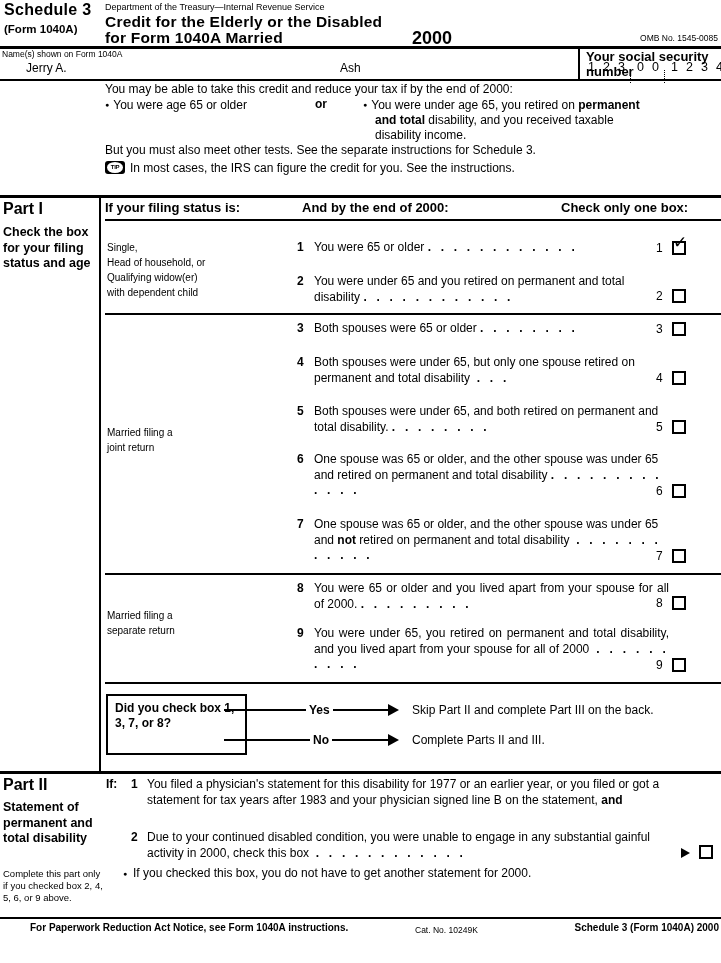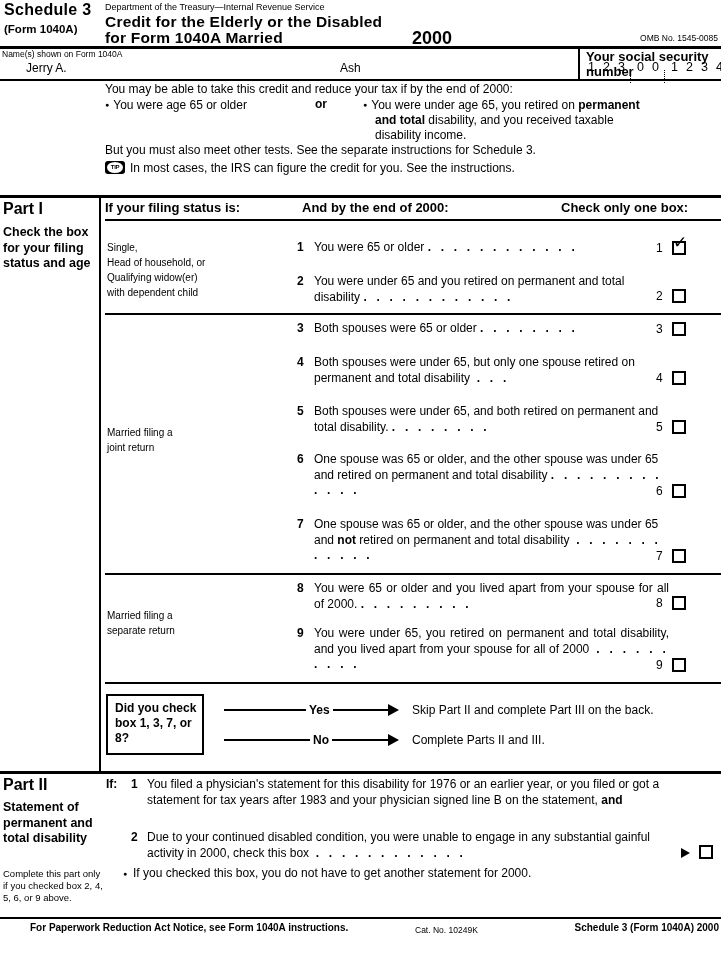--- a/index.html
+++ b/index.html
@@ -532,21 +532,21 @@
 
   <div class="item" style="left:297px;top:626px;">
     <span class="num">9</span>
     <span class="txt just"><span>You were under 65, you retired on permanent and total disability, and you lived apart from your spouse for all of 2000</span> &nbsp;<span class="leaders">. . . . . . . . . .</span></span>
   </div>
   <div class="boxnum" style="left:656px;top:658px;">9</div>
   <div class="cbox" style="left:672px;top:658px;"></div>
 
   <div class="rule-thin" style="left:105px;top:682px;width:616px;height:2px;"></div>
 
-  <div class="flow-box" style="left:106px;top:694px;width:98px;height:61px;">
+  <div class="flow-box" style="left:106px;top:694px;width:141px;height:61px;">
     <span>Did you check box 1, 3, 7, or 8?</span>
   </div>
   <div class="flow-line" style="left:224px;top:709px;width:172px;"></div>
   <div class="flow-word" style="left:306px;top:703px;">Yes</div>
   <div class="arrow-head" style="left:388px;top:704px;"></div>
   <div class="flow-result" style="left:412px;top:703px;">Skip Part II and complete Part III on the back.</div>
 
   <div class="flow-line" style="left:224px;top:739px;width:172px;"></div>
   <div class="flow-word" style="left:310px;top:733px;">No</div>
   <div class="arrow-head" style="left:388px;top:734px;"></div>
@@ -555,21 +555,21 @@
   <div class="rule-thick" style="top:771px;"></div>
 
   <div class="part-label" style="left:3px;top:776px;">Part II</div>
   <div class="part-desc" style="left:3px;top:800px;">Statement of permanent and total disability</div>
   <div class="part-note" style="left:3px;top:868px;">Complete this part only if you checked box 2, 4, 5, 6, or 9 above.</div>
 
   <div style="position:absolute;left:106px;top:777px;font-size:12px;font-weight:bold;">If:</div>
 
   <div class="p2item" style="left:131px;top:777px;">
     <span class="num">1</span>
-    <span class="txt"><span>You filed a physician's statement for this disability for 1976 or an earlier year, or you filed or got a statement for tax years after 1983 and your physician signed line B on the statement, </span><b class="nb">and</b></span>
+    <span class="txt"><span>You filed a physician's statement for this disability for 1977 or an earlier year, or you filed or got a statement for tax years after 1983 and your physician signed line B on the statement, </span><b class="nb">and</b></span>
   </div>
 
   <div class="p2item" style="left:131px;top:830px;">
     <span class="num">2</span>
     <span class="txt"><span>Due to your continued disabled condition, you were unable to engage in any substantial gainful activity in 2000, check this box</span> &nbsp;<span class="leaders">. . . . . . . . . . . .</span></span>
   </div>
   <div class="small-arrow" style="left:681px;top:848px;"></div>
   <div class="cbox" style="left:699px;top:845px;"></div>
 
   <div class="p2bullet" style="left:123px;top:866px;">

